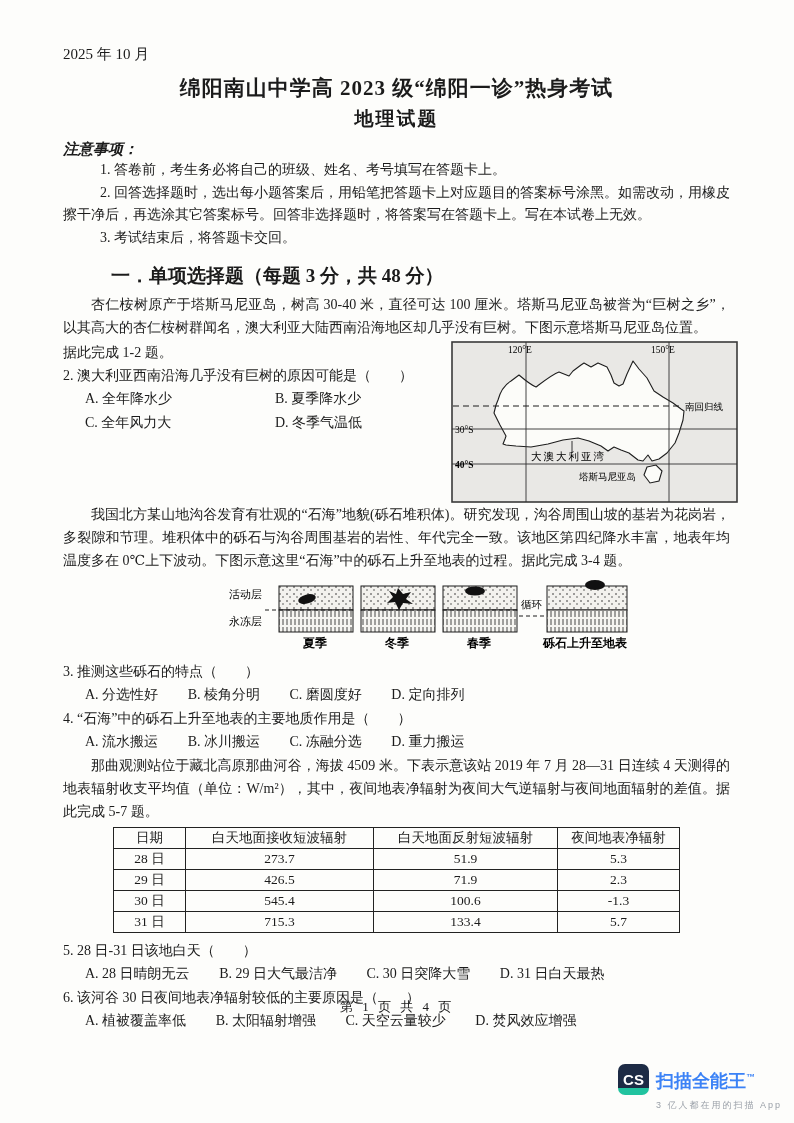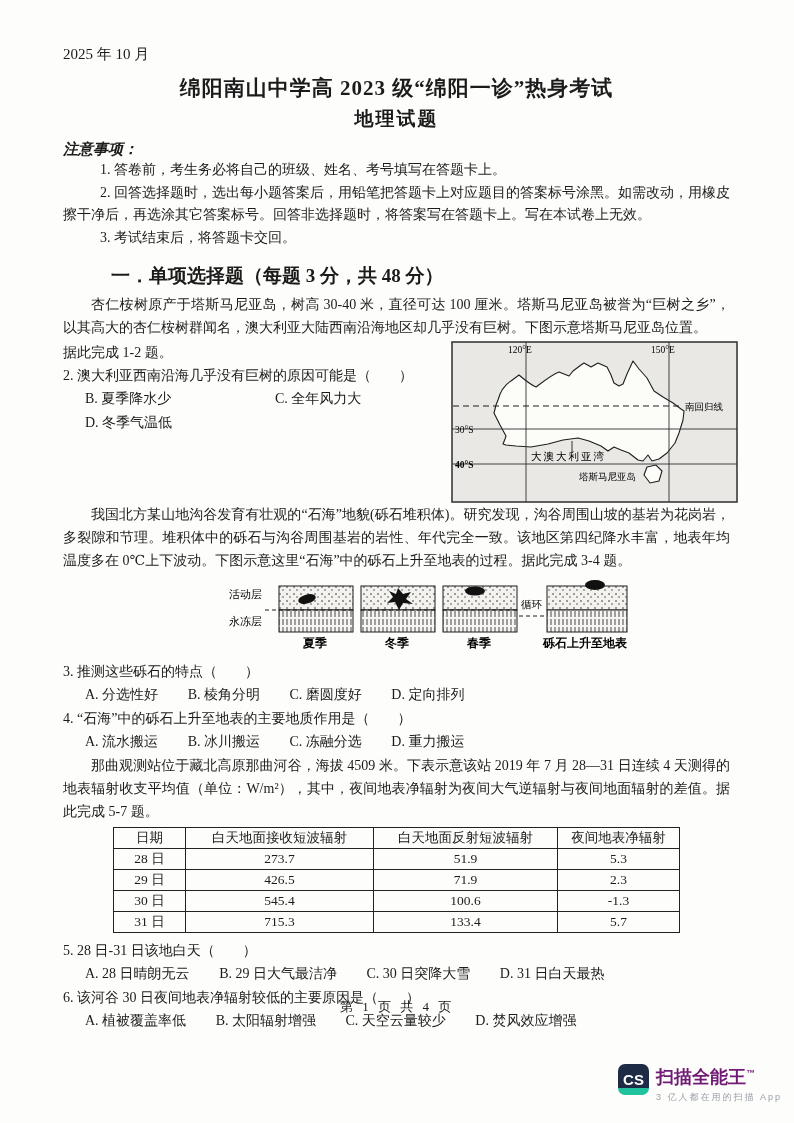--- a/index.html
+++ b/index.html
@@ -34,21 +34,21 @@
     border:1px solid #222; text-align:center; padding:1px 8px; font-weight:normal; height:20px;
   }
   .page-footer { position:absolute; top:998px; left:0; width:100%; text-align:center; font-size:13px; letter-spacing:3px; }
   .camscanner { position:absolute; top:1062px; right:12px; display:flex; align-items:flex-start; }
   .cs-icon {
     width:31px; height:31px; border-radius:7px; margin-right:7px; margin-top:2px;
     display:flex; align-items:center; justify-content:center;
     color:#fff; font-family:"Liberation Sans",sans-serif; font-weight:bold; font-size:15px;
   }
   .cs-text-col { display:flex; flex-direction:column; }
-  .cs-appname { font-family:"Liberation Sans",sans-serif; font-size:18px; font-weight:bold; color:#701a75; line-height:22px; }
+  .cs-appname { font-family:"Liberation Sans",sans-serif; font-size:18px; font-weight:bold; color:#3b82f6; line-height:30px; }
   .cs-appname sup { font-size:9px; }
   .cs-tagline { font-family:"Liberation Sans",sans-serif; font-size:9px; color:#9aa0a8; letter-spacing:2px; margin-top:3px; }
   svg text { font-family:"Liberation Serif","DejaVu Serif",serif; }
 </style>
 </head>
 <body>
 
 <div class="page">
 
   <div class="scan-date">2025 年 10 月</div>
@@ -65,20 +65,21 @@
   <div class="section-heading">一．单项选择题（每题 3 分，共 48 分）</div>
 
   <p class="para">杏仁桉树原产于塔斯马尼亚岛，树高 30-40 米，直径可达 100 厘米。塔斯马尼亚岛被誉为“巨树之乡”，以其高大的杏仁桉树群闻名，澳大利亚大陆西南沿海地区却几乎没有巨树。下图示意塔斯马尼亚岛位置。</p>
 
   <div class="q12-wrap">
     <div class="q12-left">
       <div class="plain-line">据此完成 1-2 题。</div>
       <div class="q-block">
         <div class="q-stem">2. 澳大利亚西南沿海几乎没有巨树的原因可能是（　　）</div>
         <div class="opts-grid">
+          <span>A. 全年降水少</span>
           <span>B. 夏季降水少</span>
           <span>C. 全年风力大</span>
           <span>D. 冬季气温低</span>
         </div>
       </div>
     </div>
 
     <div class="map-figure">
       <svg width="287" height="162" viewBox="0 0 287 162">
         <rect x="1" y="1" width="285" height="160" fill="#e9e8e5" stroke="#3a3a3a" stroke-width="1.6"></rect>

